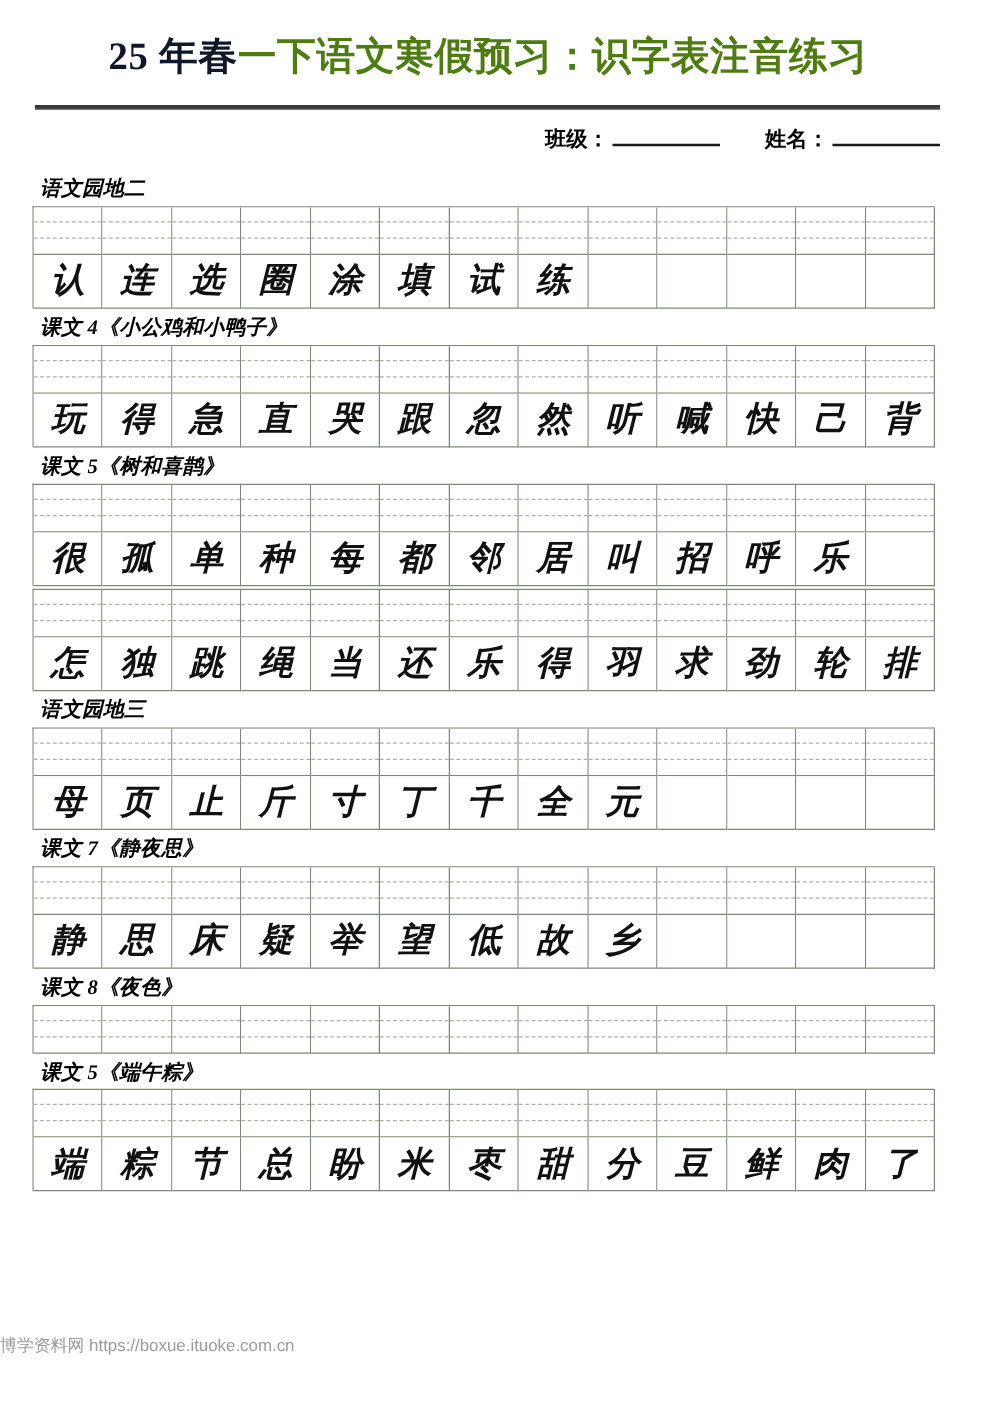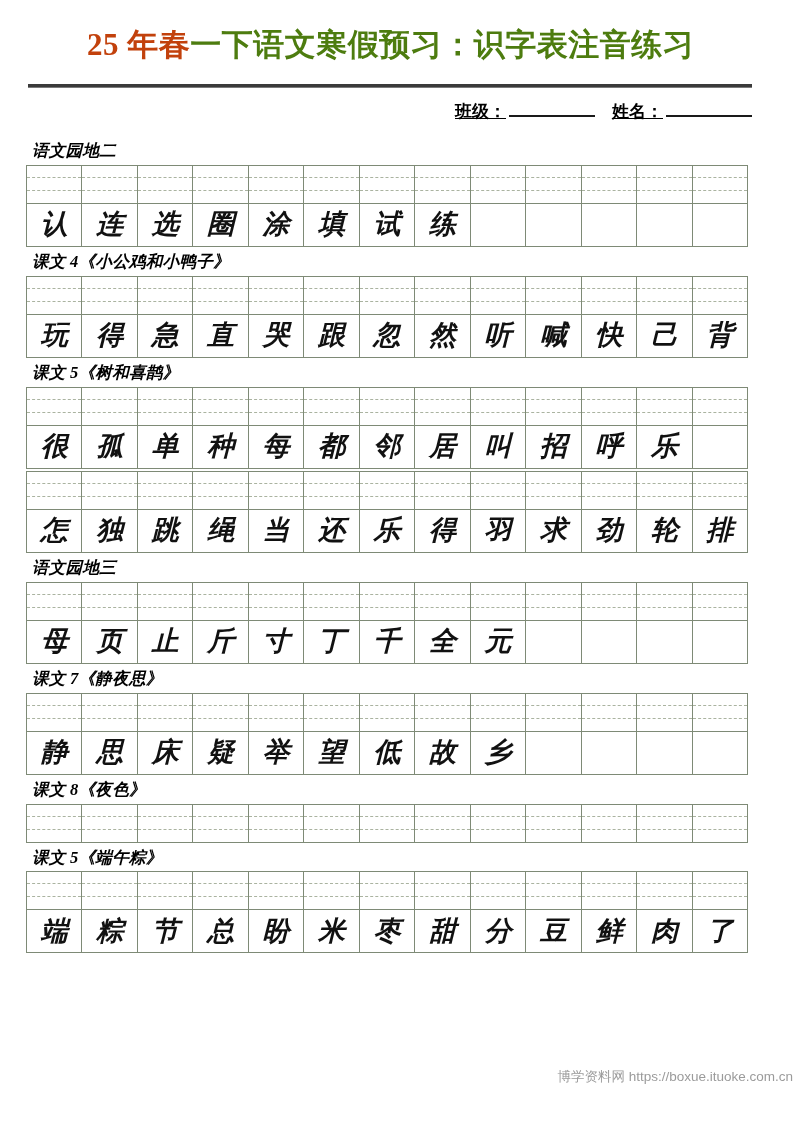--- a/index.html
+++ b/index.html
@@ -32,21 +32,21 @@
     white-space: nowrap;
   }
   .title {
     font-family: "Liberation Serif", "DejaVu Serif", serif;
     font-size: 31px;
     font-weight: bold;
     letter-spacing: 0.5px;
     line-height: 1.25;
   }
   .title .accent {
-    color: #c2410c;
+    color: #0f172a;
     font-family: "Liberation Serif", "DejaVu Serif", serif;
   }
   .title .rest {
     color: #4d7c0f;
   }
 
   .rule {
     position: absolute;
     top: 84px;
     left: 28px;
@@ -62,22 +62,21 @@
     top: 100px;
     left: 28px;
     width: 724px;
     text-align: right;
     font-size: 17px;
     font-weight: bold;
     white-space: nowrap;
   }
   .idline .fld {
     display: inline-block;
-    margin-left: 1px;
-    text-decoration: underline;
+    margin-left: 20px;
   }
   .idline .blank {
     display: inline-block;
     width: 86px;
     border-bottom: 2px solid #1a1a1a;
     height: 15px;
     margin: 0 16px 0 3px;
     vertical-align: baseline;
   }
   .idline .blank.last { margin-right: 0; }
@@ -151,21 +150,21 @@
     line-height: 1;
     color: #111;
   }
 
   
   .footer {
     position: absolute;
     left: 0;
     right: 0;
     top: 1068px;
-    text-align: right;
+    text-align: left;
     font-family: "Liberation Sans", sans-serif;
     font-size: 13.5px;
     color: #9b9b9b;
     white-space: nowrap;
   }
 </style>
 </head>
 <body>
 
 <div class="page">

